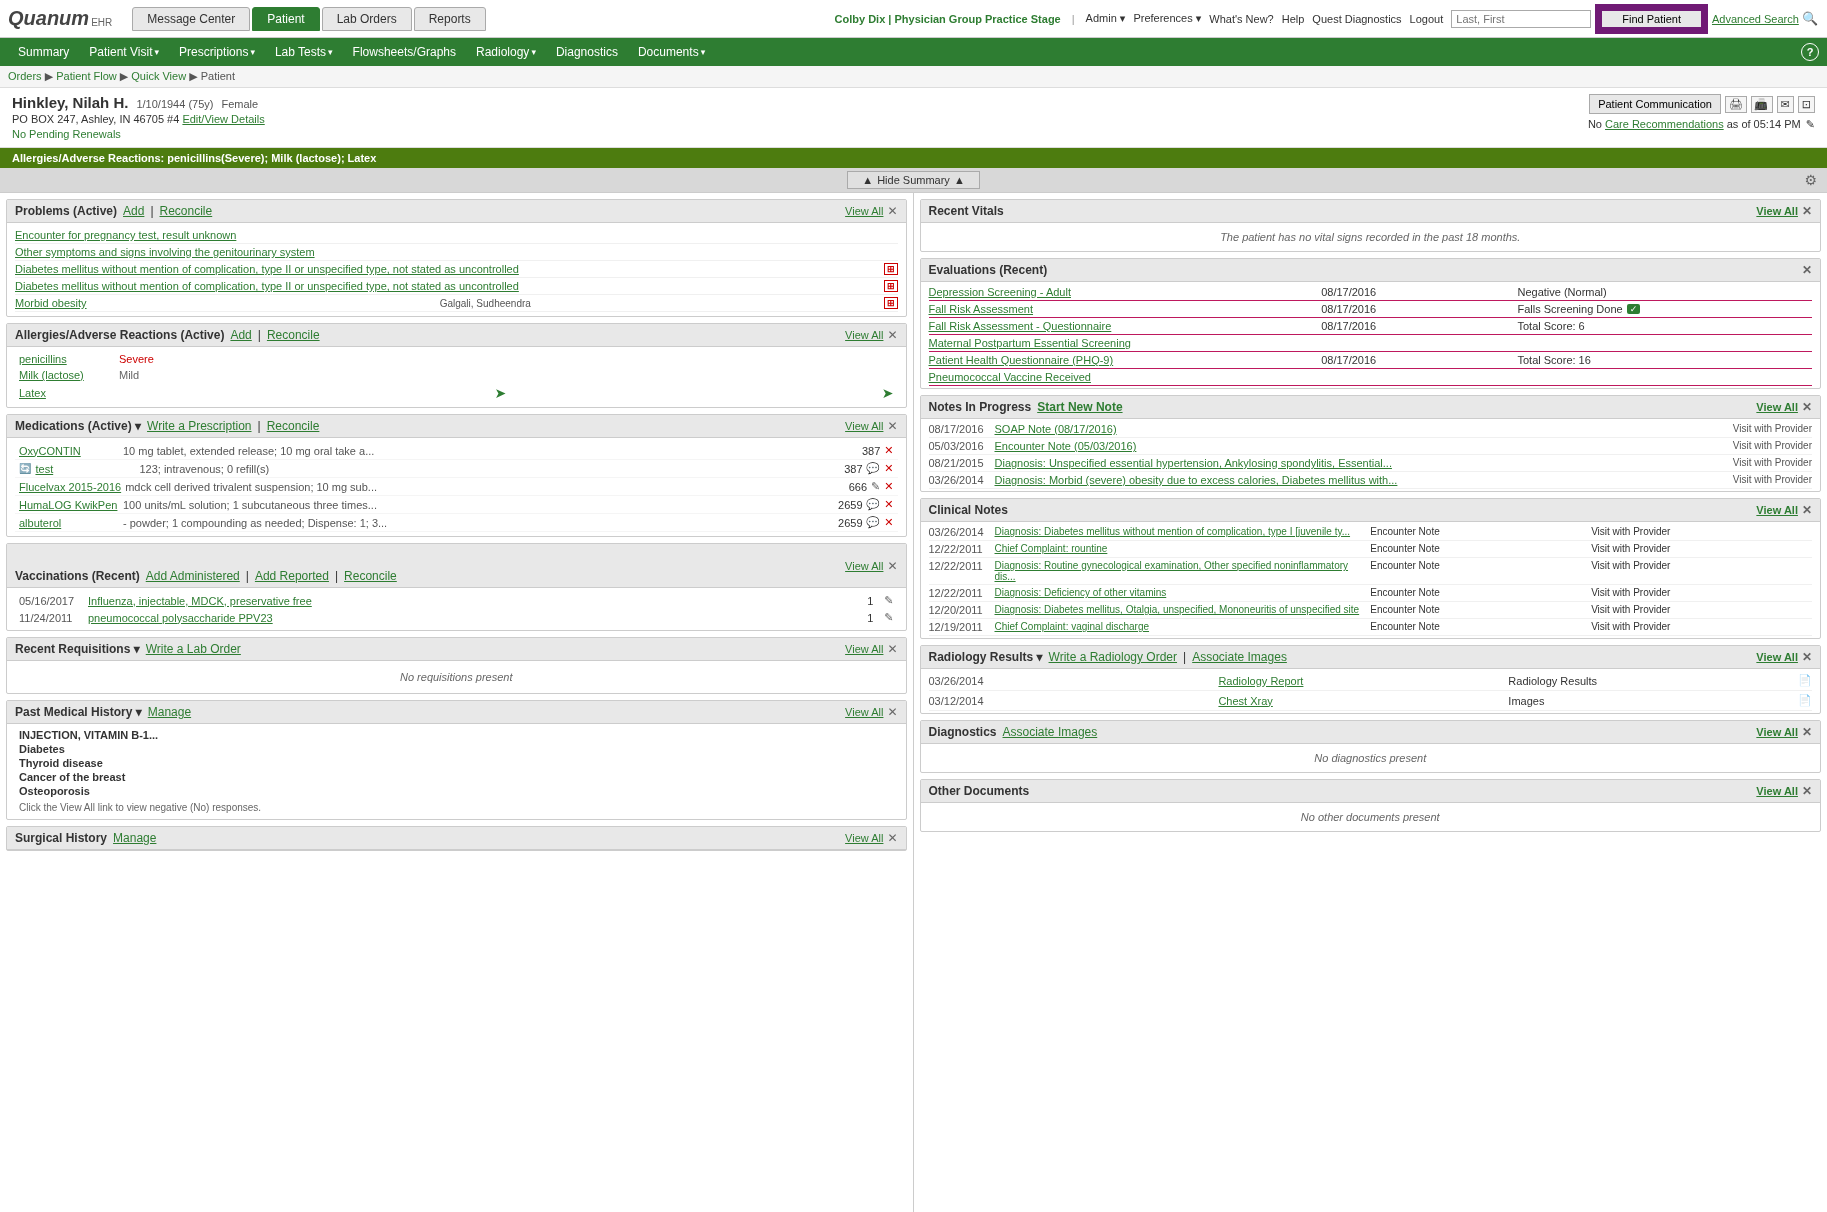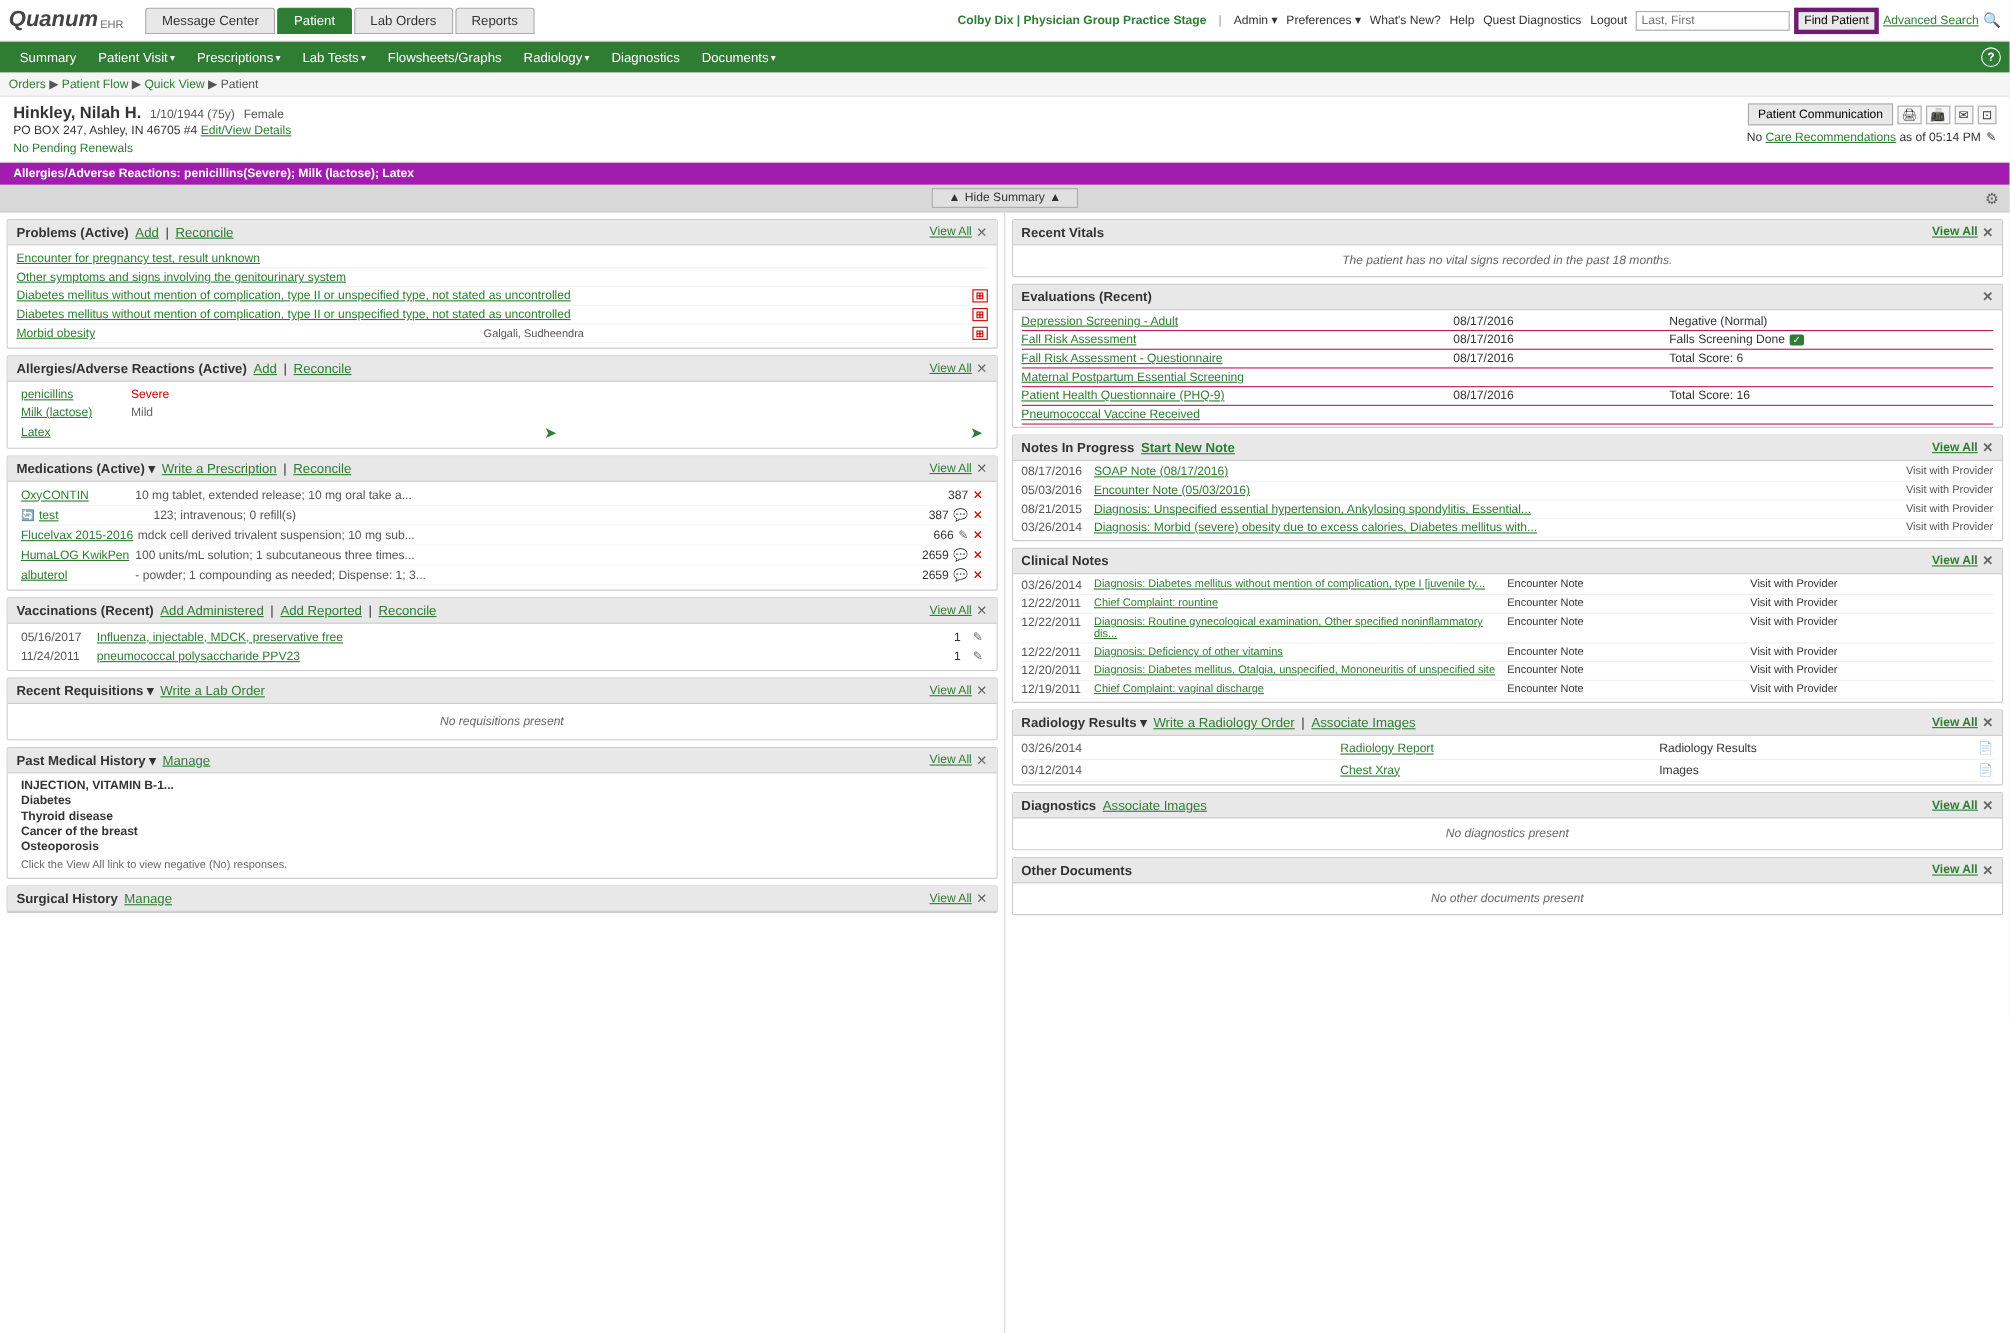--- a/index.html
+++ b/index.html
@@ -11,40 +11,40 @@
     #logo-text { font-size: 18px; font-weight: bold; color: #333; font-style: italic; }
     #logo-sub { font-size: 10px; color: #666; margin-left: 2px; margin-top: 6px; }
     #nav-tabs { display: flex; gap: 2px; }
     .nav-tab { padding: 4px 14px; border: 1px solid #aaa; background: #e8e8e8; cursor: pointer; font-size: 12px; color: #333; border-radius: 3px 3px 0 0; }
     .nav-tab.active { background: #2e7d32; color: #fff; border-color: #2e7d32; }
     #top-right { display: flex; align-items: center; gap: 8px; font-size: 11px; }
     #user-info { color: #2e7d32; font-weight: bold; }
     .top-link { color: #333; cursor: pointer; text-decoration: none; font-size: 11px; }
     #search-area { display: flex; align-items: center; gap: 4px; }
     #search-input { width: 140px; padding: 2px 4px; border: 1px solid #aaa; font-size: 11px; }
-    #find-btn { padding: 2px 5px; background: #e8e8e8; border: 4px solid #701a75; cursor: pointer; font-size: 11px; }
+    #find-btn { padding: 2px 20px; background: #e8e8e8; border: 7px solid #701a75; cursor: pointer; font-size: 11px; }
     #advanced-search-link { color: #2e7d32; cursor: pointer; font-size: 11px; text-decoration: underline; }
 
     
     #secondary-nav { background: #2e7d32; display: flex; align-items: center; padding: 0 8px; height: 28px; gap: 0; }
     .sec-nav-item { color: #fff; padding: 4px 10px; font-size: 12px; cursor: pointer; display: flex; align-items: center; gap: 2px; }
     .sec-nav-arrow { font-size: 9px; }
     #help-icon-right { margin-left: auto; color: #fff; font-size: 14px; font-weight: bold; cursor: pointer; border: 1px solid #fff; border-radius: 50%; width: 18px; height: 18px; display: flex; align-items: center; justify-content: center; font-size: 11px; }
 
     
     #breadcrumb { padding: 4px 8px; font-size: 11px; color: #555; background: #f5f5f5; border-bottom: 1px solid #ddd; }
     #breadcrumb a { color: #2e7d32; text-decoration: none; }
     #breadcrumb span { color: #555; }
 
     
     #patient-header { background: #fff; padding: 6px 12px; border-bottom: 1px solid #ddd; display: flex; justify-content: space-between; align-items: flex-start; }
     .comm-icon { border: 1px solid #aaa; padding: 1px 3px; cursor: pointer; font-size: 11px; background: #f5f5f5; }
 
     
-    #allergy-bar { background: #a21caf; color: #fff; padding: 4px 12px; font-size: 11px; font-weight: bold; }
+    #allergy-bar { background: #4d7c0f; color: #fff; padding: 4px 12px; font-size: 11px; font-weight: bold; }
 
     
     #hide-summary-bar { background: #f0f0f0; border-bottom: 1px solid #ccc; display: flex; justify-content: center; align-items: center; padding: 3px; }
     #hide-summary-btn { background: #e8e8e8; border: 1px solid #aaa; padding: 2px 10px; cursor: pointer; font-size: 11px; color: #333; }
 
     
     #main-content { display: flex; height: calc(100vh - 190px); overflow: hidden; }
 
     
     #left-panel { width: 50%; border-right: 1px solid #ccc; overflow-y: auto; background: #fff; }
@@ -345,21 +345,21 @@
           <span class="med-detail">- powder; 1 compounding as needed; Dispense: 1; 3...</span>
           <span class="med-num">2659</span>
           <span class="med-icon-chat">💬</span>
           <span class="med-icon-red">✕</span>
         </div>
       </div>
     </div>
 
     <div class="section">
       <div class="section-header">
-        <div style="display:flex;align-items:center;gap:6px;flex-wrap:wrap;">
+        <div style="display:flex;align-items:center;gap:6px;flex-wrap:wrap;margin-top:21px;">
           <span class="section-title">Vaccinations (Recent)</span>
           <a class="section-link">Add Administered</a>
           <span>|</span>
           <a class="section-link">Add Reported</a>
           <span>|</span>
           <a class="section-link">Reconcile</a>
         </div>
         <div class="header-right-actions">
           <a class="view-all-link">View All</a>
           <span class="close-btn">✕</span>

